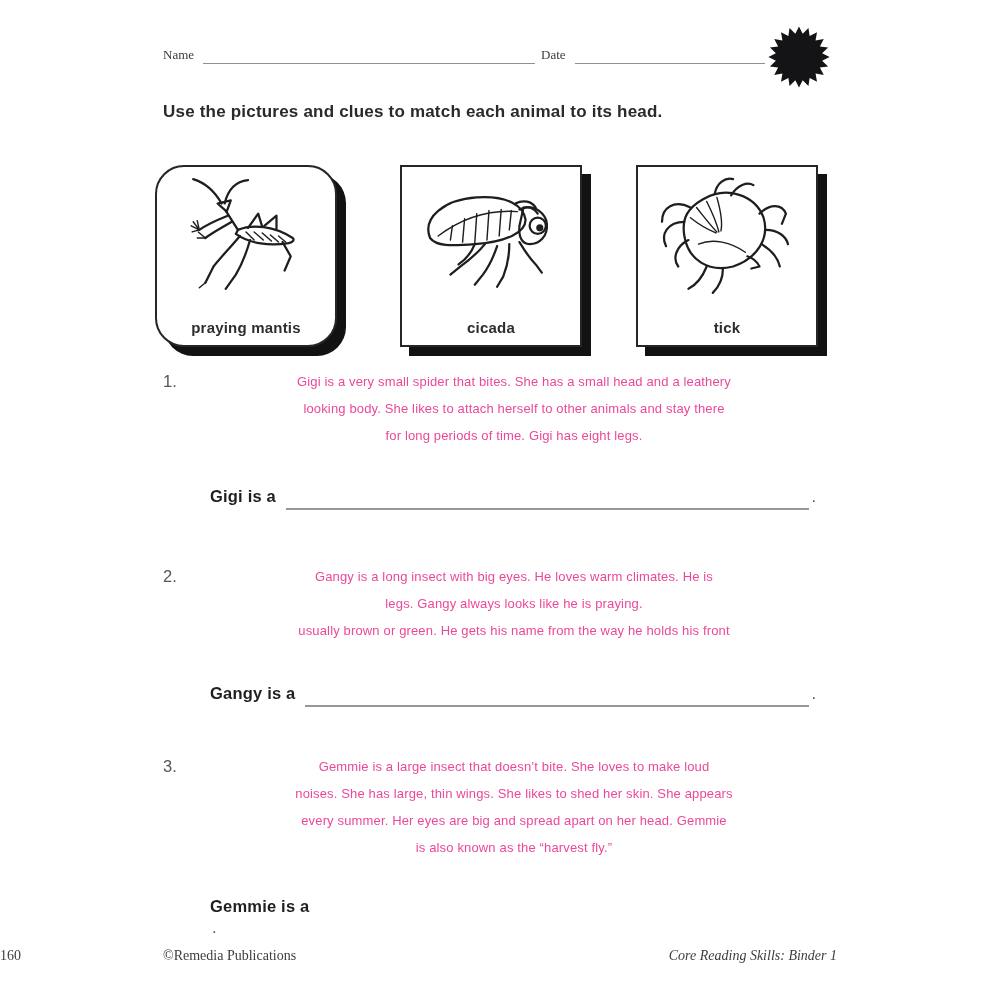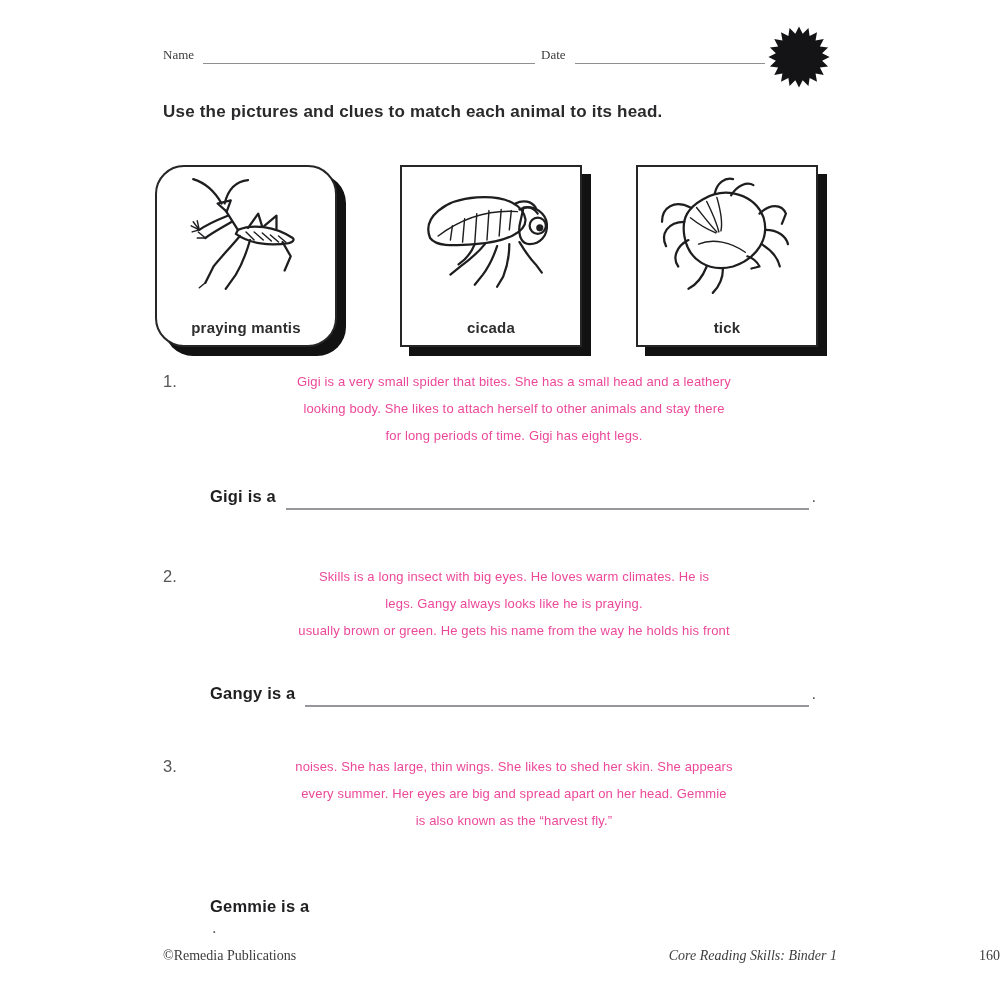--- a/index.html
+++ b/index.html
@@ -40,21 +40,21 @@
   }
   .ans-prefix{font-size:16.5px;font-weight:bold;color:#1f1f21;flex:none;letter-spacing:.2px;}
   .blank{flex:1;margin-left:10px;border-bottom:2px solid #97979b;height:21px;}
   .ans-period{font-size:16.5px;color:#565658;flex:none;margin-left:2px;}
   
   .footer-item{
     position:absolute;top:948px;font-family:"Liberation Serif",serif;
     font-size:14px;color:#3d3d3f;
   }
   .footer-left{left:163px;}
-  .footer-center{left:0;right:0;text-align:right;}
+  .footer-center{left:0;right:0;text-align:left;}
   .footer-right{right:163px;font-style:italic;}
 </style>
 </head>
 <body>
 
 <div class="page">
 
   <span class="hdr-label" style="left:163px;top:47px;">Name</span>
   <span class="rule" style="left:203px;top:46px;width:332px;"></span>
   <span class="hdr-label" style="left:541px;top:47px;">Date</span>
@@ -140,34 +140,35 @@
   </div>
   <div class="ans-row" style="top:487px;">
     <span class="ans-prefix">Gigi is a</span>
     <span class="blank"></span>
     <span class="ans-period">.</span>
   </div>
 
   <div class="q-block" style="top:563px;">
     <div class="q-num">2.</div>
     <div class="q-text">
-      <div class="q-line">Skills is a long insect with big eyes. He loves warm climates. He is</div>
+      <div class="q-line">Gangy is a long insect with big eyes. He loves warm climates. He is</div>
       <div class="q-line">legs. Gangy always looks like he is praying.</div>
       <div class="q-line">usually brown or green. He gets his name from the way he holds his front</div>
     </div>
   </div>
   <div class="ans-row" style="top:684px;">
     <span class="ans-prefix">Gangy is a</span>
     <span class="blank"></span>
     <span class="ans-period">.</span>
   </div>
 
   <div class="q-block" style="top:753px;">
     <div class="q-num">3.</div>
     <div class="q-text">
+      <div class="q-line">Gemmie is a large insect that doesn’t bite. She loves to make loud</div>
       <div class="q-line">noises. She has large, thin wings. She likes to shed her skin. She appears</div>
       <div class="q-line">every summer. Her eyes are big and spread apart on her head. Gemmie</div>
       <div class="q-line">is also known as the “harvest fly.”</div>
     </div>
   </div>
   <div class="ans-row" style="top:897px;flex-direction:column;">
     <span class="ans-prefix">Gemmie is a</span>
     <span class="blank"></span>
     <span class="ans-period">.</span>
   </div>

